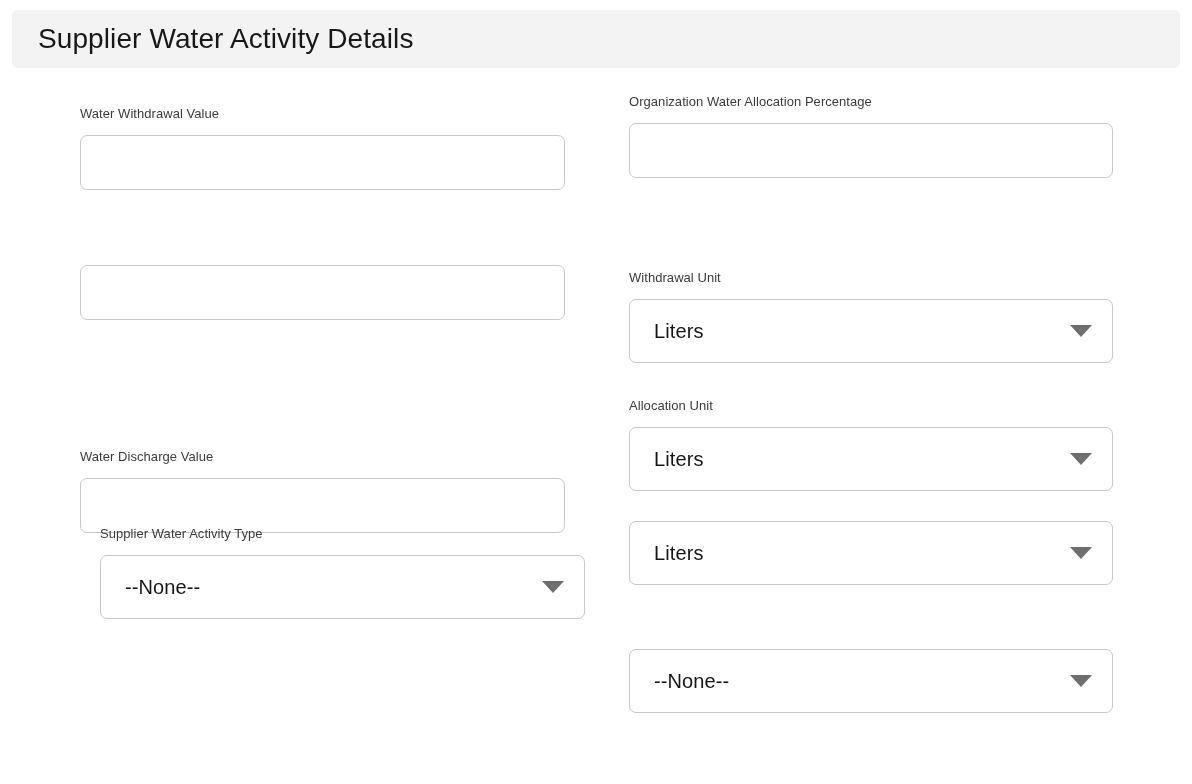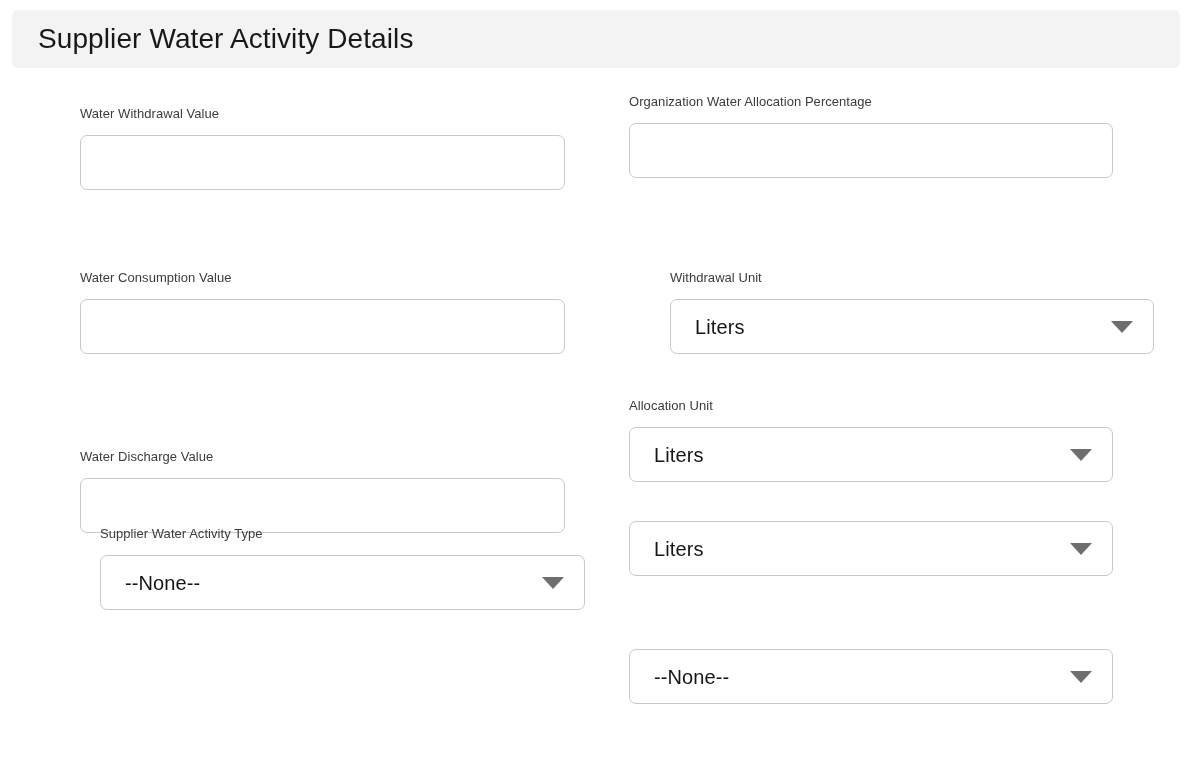--- a/index.html
+++ b/index.html
@@ -79,21 +79,21 @@
     font-size: 19px;
     color: #161616;
     padding: 0 16px;
     outline: none;
   }
   .field-input::placeholder { color: #9a9a9a; }
 
   .field-select {
     position: relative;
     width: 100%;
-    height: 55px;
+    height: 64px;
     background: #ffffff;
     border: 1px solid #c9c9c9;
     border-radius: 7px;
     cursor: pointer;
   }
   .field-select-value {
     position: absolute;
     left: 24px;
     top: 50%;
     transform: translateY(-50%);
@@ -114,21 +114,21 @@
     border-top: 12px solid #6e6e6e;
   }
 
   
   .f-withdrawal-value  { top: 33px; }
   .f-consumption-value { top: 197px; }
   .f-discharge-value   { top: 344px; margin-top: 32px; }
   .f-activity-type     { top: 453px; margin-left: 20px; }
 
   .f-allocation-pct    { top: 21px; }
-  .f-withdrawal-unit   { top: 197px; margin-left: 41px; }
+  .f-withdrawal-unit   { top: 197px; }
   .f-consumption-unit  { top: 325px; }
   .f-discharge-unit    { top: 453px; }
   .f-calc-method       { top: 581px; }
 </style>
 </head>
 <body>
 
 <div class="section-header">
   <div class="section-header-title">Supplier Water Activity Details</div>
 </div>
@@ -136,21 +136,20 @@
 <div class="form-body">
 
   <div class="column column-left">
 
     <div class="field f-withdrawal-value">
       <label class="field-label">Water Withdrawal Value</label>
       <input class="field-input" type="text" value="" style="">
     </div>
 
     <div class="field f-consumption-value">
-      <label class="field-label">Water Consumption Value</label>
       <input class="field-input" type="text" value="" style="">
     </div>
 
     <div class="field f-discharge-value">
       <label class="field-label">Water Discharge Value</label>
       <input class="field-input" type="text" value="" style="">
     </div>
 
     <div class="field f-activity-type">
       <label class="field-label">Supplier Water Activity Type</label>

